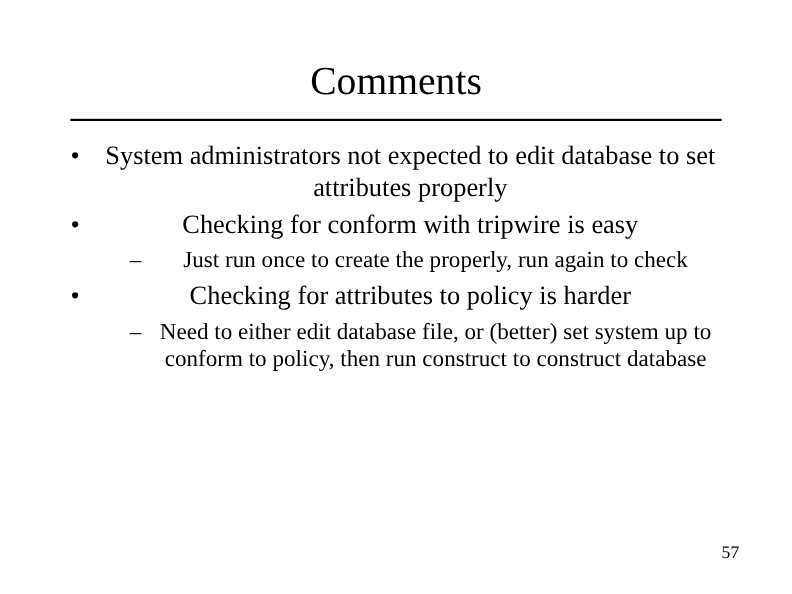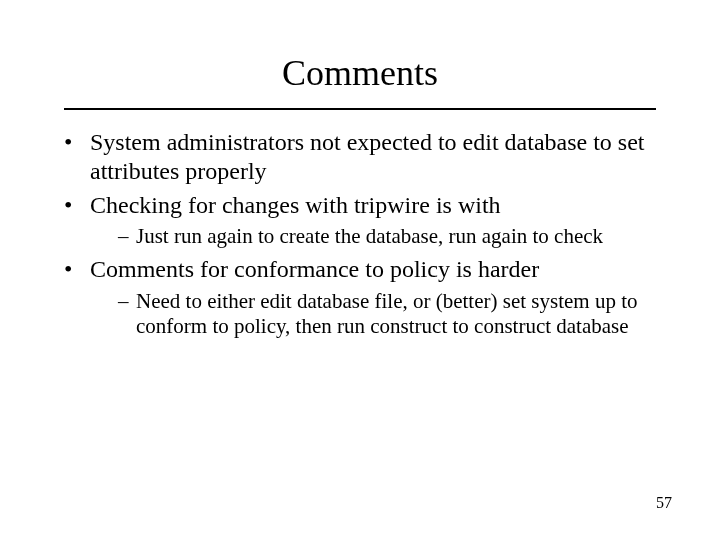--- a/index.html
+++ b/index.html
@@ -35,20 +35,21 @@
     list-style: none;
     margin: 0 64px 0 64px;
     padding: 0;
     font-size: 24px;
     line-height: 1.22;
   }
   ul.level1 > li {
     position: relative;
     padding-left: 26px;
     margin: 0 0 4px 0;
+    text-align: center;
   }
   ul.level1 > li::before {
     content: "•";
     position: absolute;
     left: 0;
     top: 0;
     font-size: 24px;
     line-height: 1.22;
   }
   ul.level2 {
@@ -85,30 +86,30 @@
 
   <hr class="rule">
 
   <ul class="level1">
 
     <li>
       <span>System administrators not expected to edit database to set attributes properly</span>
     </li>
 
     <li>
-      <span>Checking for changes with tripwire is with</span>
+      <span>Checking for conform with tripwire is easy</span>
       <ul class="level2">
         <li>
-          <span>Just run again to create the database, run again to check</span>
+          <span>Just run once to create the properly, run again to check</span>
         </li>
       </ul>
     </li>
 
     <li>
-      <span>Comments for conformance to policy is harder</span>
+      <span>Checking for attributes to policy is harder</span>
       <ul class="level2">
         <li>
           <span>Need to either edit database file, or (better) set system up to conform to policy, then run construct to construct database</span>
         </li>
       </ul>
     </li>
 
   </ul>
 
   <div class="pagenum">57</div>

